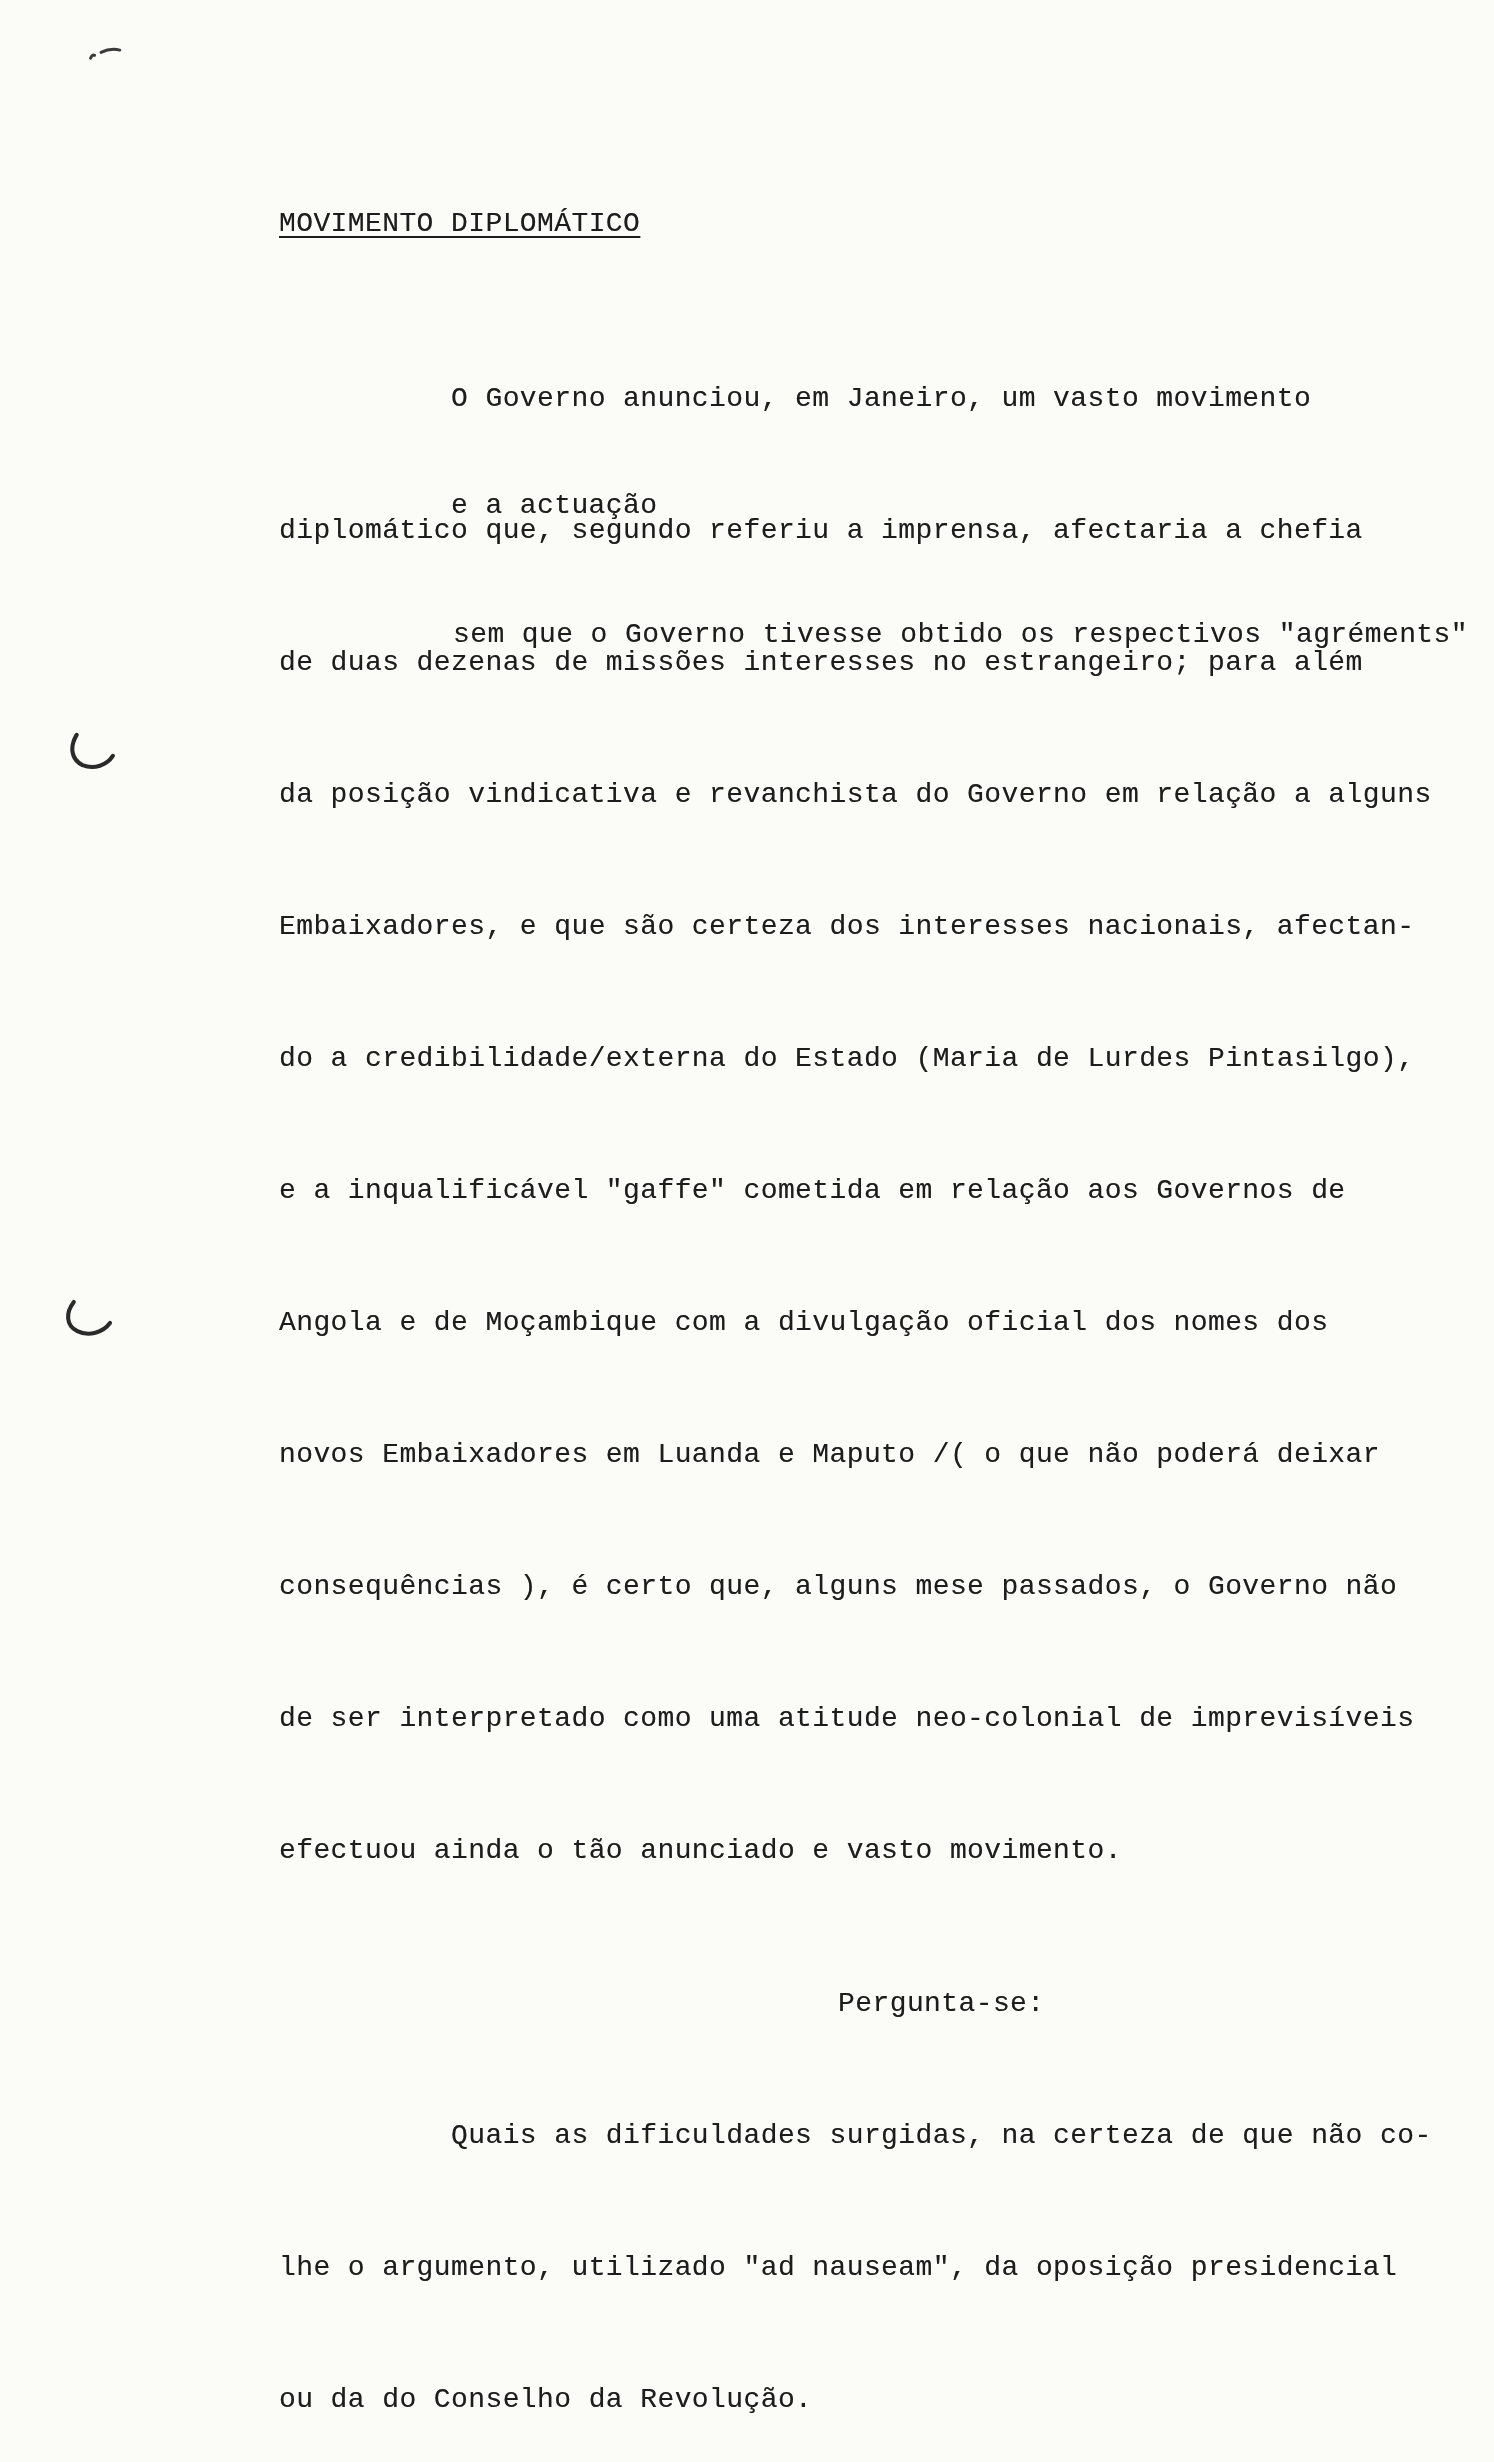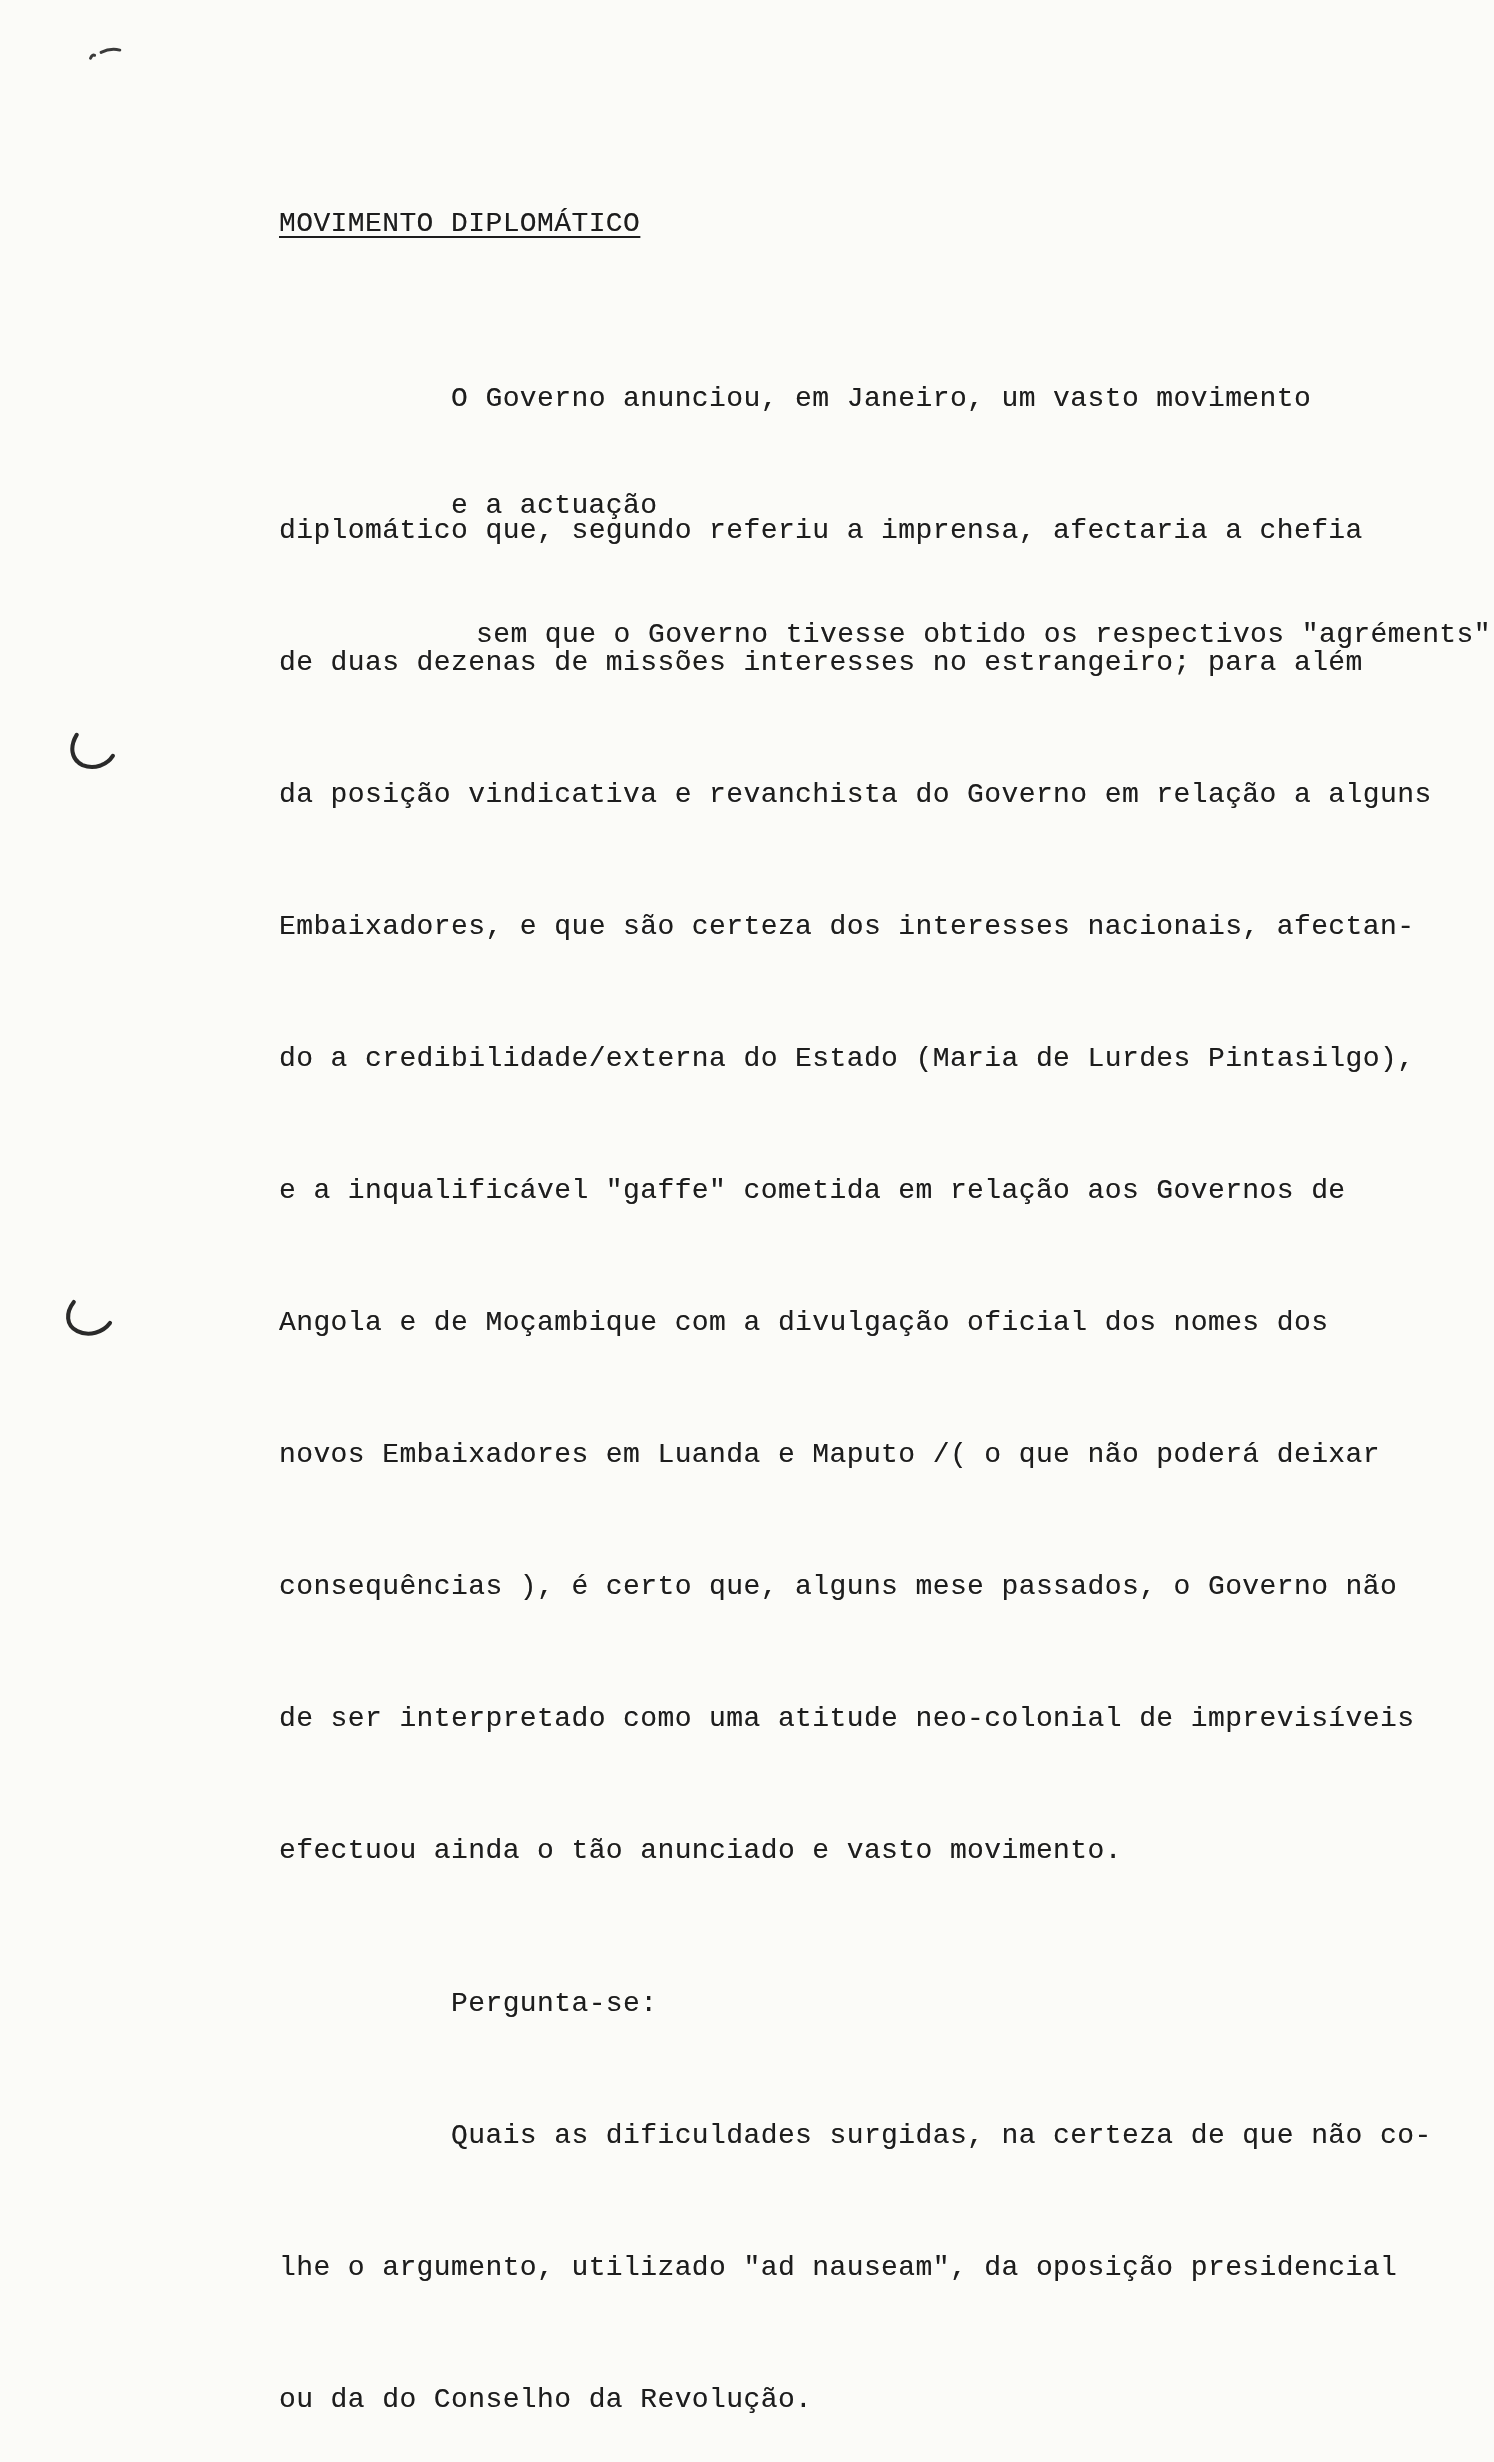--- a/index.html
+++ b/index.html
@@ -26,28 +26,28 @@
     text-underline-offset: 5.3px;
     text-decoration-thickness: 1.8px;
   }
   .body-text {
     position: absolute;
     left: 279px;
     top: 289px;
     line-height: 44px;
   }
   .line { min-height: 44px; }
-  .gap-before { margin-top: 20.6px; }
+  .gap-before { margin-top: 20.6px; text-align: center; }
   .interline {
     position: absolute;
     line-height: 28px;
     text-align: center;
   }
   .interline-1 { left: 451px; top: 492px; }
-  .interline-2 { left: 476px; top: 621px; }
+  .interline-2 { left: 453px; top: 621px; }
   .mark { position: absolute; }
   .mark svg { display: block; }
   .mark-top-left { left: 87px; top: 43px; }
   .mark-margin-1 { left: 65px; top: 731px; }
   .mark-margin-2 { left: 61px; top: 1297px; }
 </style>
 </head>
 <body>
 
 <div class="page" style="--paper: #fbfbf8; --ink: #1d1d1d;">

